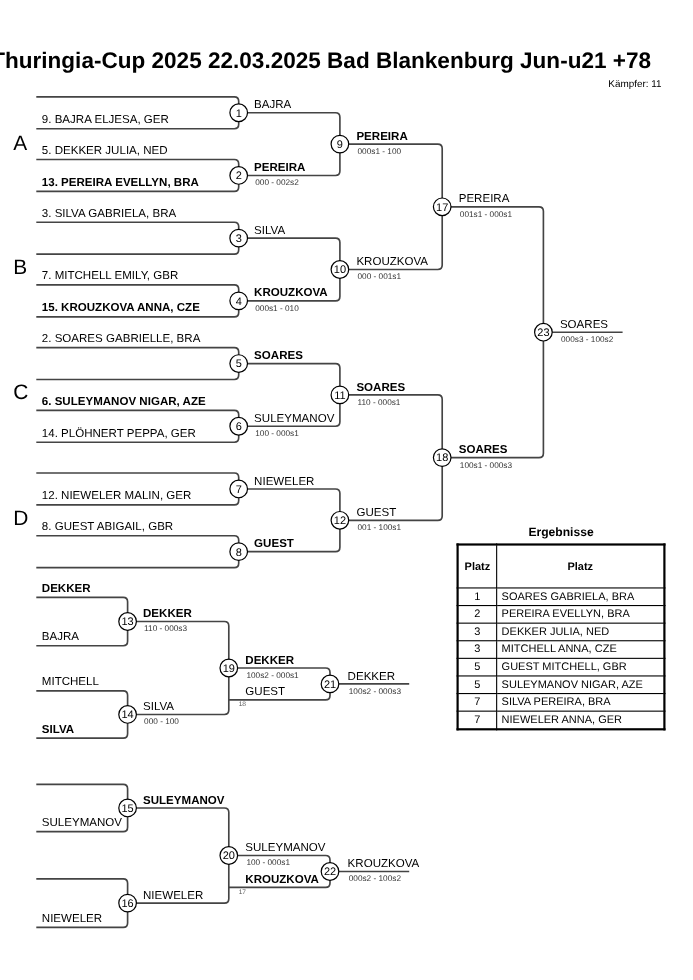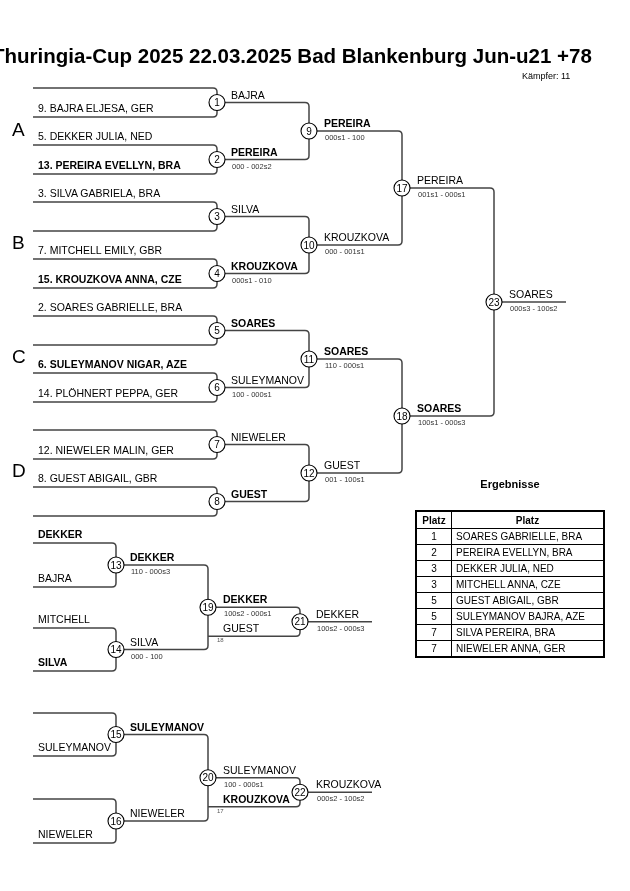--- a/index.html
+++ b/index.html
@@ -1,30 +1,30 @@
 <!DOCTYPE html>
 <html><head>
 <meta charset="utf-8">
 <style>
   html, body { margin: 0; padding: 0; background: #ffffff; }
   body { width: 630px; height: 891px; position: relative; overflow: hidden; font-family: "Liberation Sans", sans-serif; color: #000; }
   #title { position: absolute; left: -8px; top: 44px; white-space: nowrap; font-weight: bold; font-size: 20.5px; letter-spacing: 0px; }
-  #fighters { position: absolute; left: 522px; top: 71px; font-size: 9px; white-space: nowrap; }
+  #fighters { position: absolute; left: 553px; top: 71px; font-size: 9px; white-space: nowrap; }
   svg#bracket { position: absolute; left: 0; top: 0; }
   svg text { font-family: "Liberation Sans", sans-serif; }
   .t-name { font-size: 10.5px; }
   .t-bold { font-weight: bold; }
   .t-score { font-size: 7.5px; fill: #333; }
   .t-tiny { font-size: 6px; fill: #555; }
   .t-pool { font-size: 19px; }
   .t-circ { font-size: 10px; }
   #results { position: absolute; left: 415px; top: 478px; width: 190px; }
-  #results-title { text-align: center; font-weight: bold; font-size: 11px; margin-bottom: 20px; }
+  #results-title { text-align: center; font-weight: bold; font-size: 11px; margin-bottom: 4px; }
   #results table { border-collapse: collapse; width: 190px; border: 2px solid #000; font-size: 10px; }
-  #results th { font-weight: bold; border: 1px solid #000; height: 14px; padding: 1px 3px; }
+  #results th { font-weight: bold; border: 1px solid #000; height: 14px; padding: 12px 3px; }
   #results td { border: 1px solid #000; height: 15px; padding: 0 4px; white-space: nowrap; }
   #results td.p { text-align: center; width: 26px; }
   #results th.p { width: 26px; }
 </style>
 </head>
 <body>
 
 <div id="title">Thuringia-Cup 2025  22.03.2025  Bad Blankenburg   Jun-u21 +78</div>
 <div id="fighters">Kämpfer: 11</div>
 
@@ -172,41 +172,41 @@
   <table>
     <thead>
       <tr>
         <th class="p">Platz</th>
         <th>Platz</th>
       </tr>
     </thead>
     <tbody>
       <tr>
           <td class="p">1</td>
-          <td>SOARES GABRIELLE, BRA</td>
+          <td>SOARES GABRIELA, BRA</td>
         </tr>
       <tr>
           <td class="p">2</td>
           <td>PEREIRA EVELLYN, BRA</td>
         </tr>
       <tr>
           <td class="p">3</td>
           <td>DEKKER JULIA, NED</td>
         </tr>
       <tr>
           <td class="p">3</td>
           <td>MITCHELL ANNA, CZE</td>
         </tr>
       <tr>
           <td class="p">5</td>
-          <td>GUEST ABIGAIL, GBR</td>
+          <td>GUEST MITCHELL, GBR</td>
         </tr>
       <tr>
           <td class="p">5</td>
-          <td>SULEYMANOV BAJRA, AZE</td>
+          <td>SULEYMANOV NIGAR, AZE</td>
         </tr>
       <tr>
           <td class="p">7</td>
           <td>SILVA PEREIRA, BRA</td>
         </tr>
       <tr>
           <td class="p">7</td>
           <td>NIEWELER ANNA, GER</td>
         </tr>
     </tbody>

